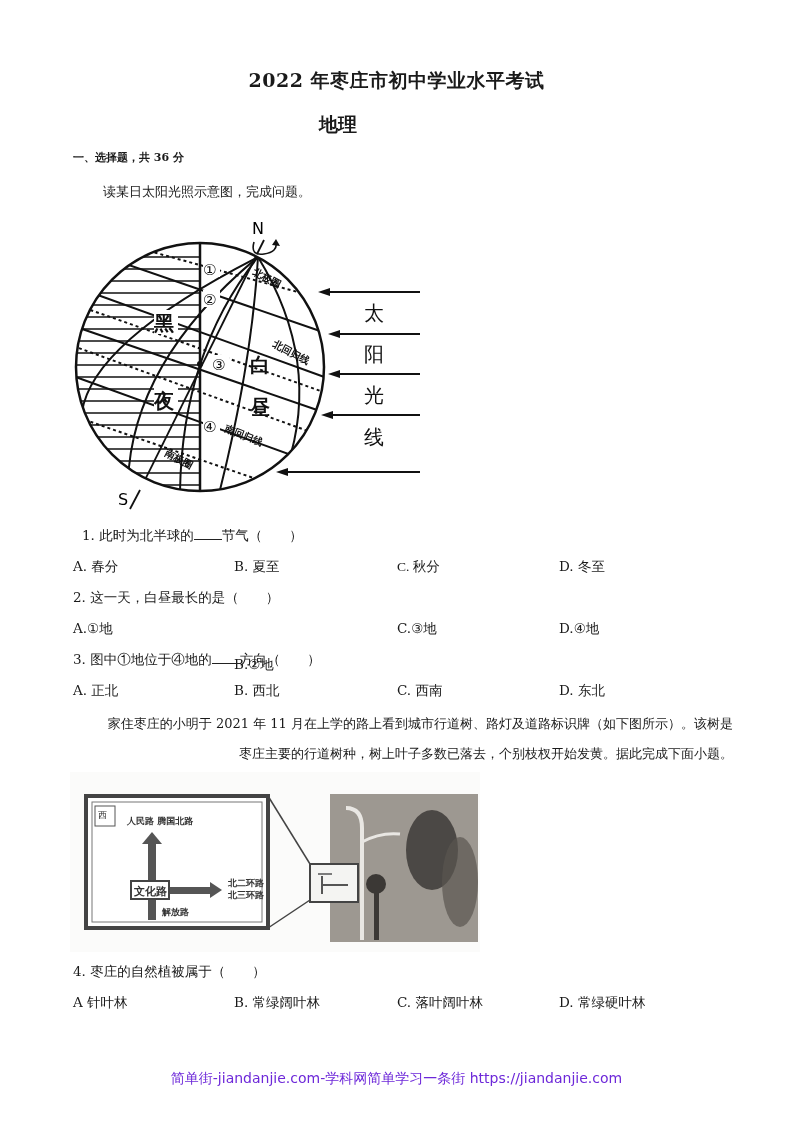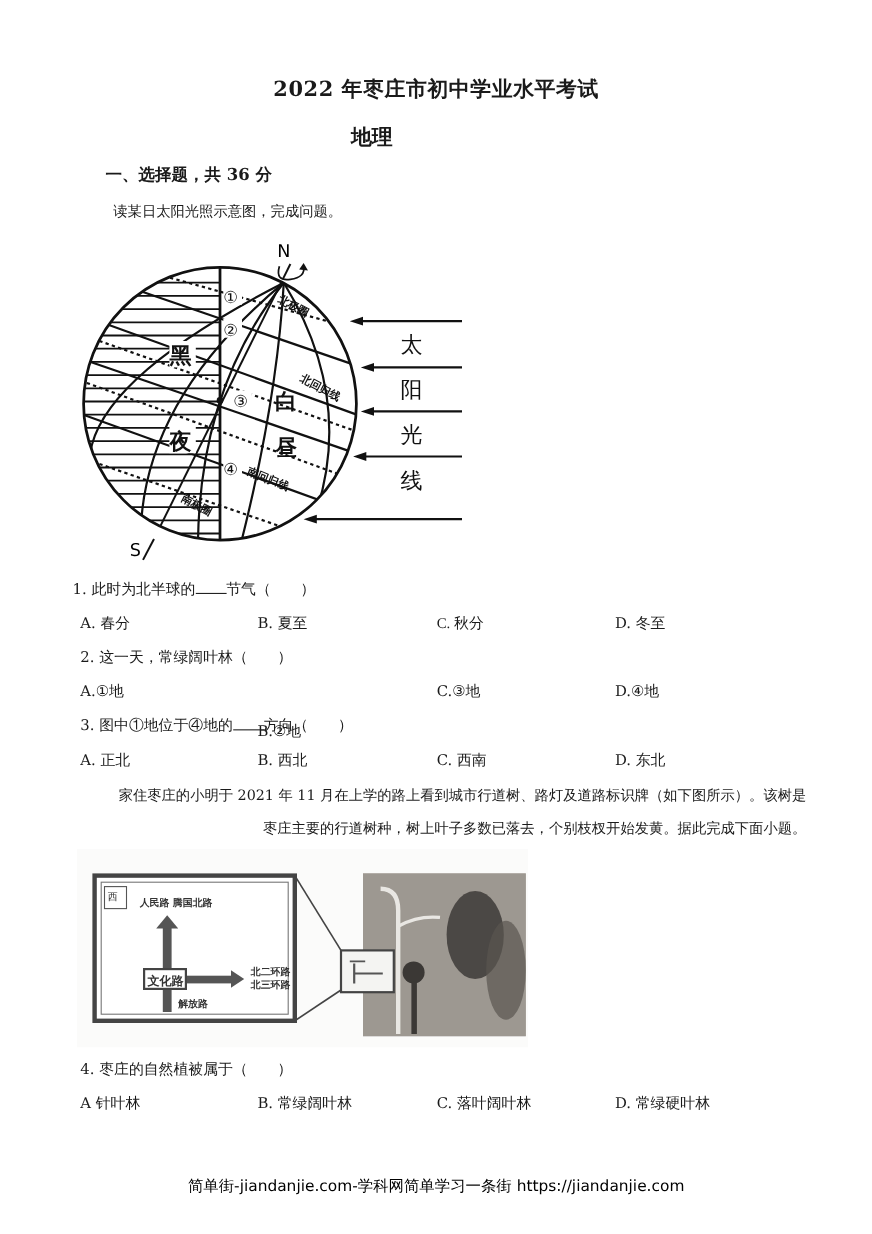--- a/index.html
+++ b/index.html
@@ -1,27 +1,27 @@
 <!DOCTYPE html>
 <html><head>
   <meta charset="utf-8">
   <style>
     html, body { margin: 0; padding: 0; background: #ffffff; }
     body { width: 793px; height: 1122px; position: relative; overflow: hidden;
            font-family: "DejaVu Serif", "Liberation Serif", serif; color: #1a1a1a; }
     .abs { position: absolute; }
     .title { left: 0; width: 793px; top: 68px; text-align: center; font-size: 19px; font-weight: bold; letter-spacing: 0.5px; }
     .subject { left: 0; width: 676px; top: 112px; text-align: center; font-size: 19px; font-weight: bold; }
-    .section { left: 73px; top: 150px; font-size: 15px; font-weight: bold; margin-left: 23px; }
+    .section { left: 73px; top: 150px; font-size: 11px; font-weight: bold; }
     .intro { left: 103px; top: 183px; font-size: 13px; }
     .q { font-size: 13.5px; }
     .opt { font-size: 13.5px; }
     .para { left: 73px; width: 660px; font-size: 13px; line-height: 30px; text-indent: 30px; top: 709px; text-align: right; }
     .footer { left: 0; width: 793px; top: 1070px; text-align: center; font-family: "DejaVu Sans", sans-serif;
-              font-size: 14px; color: #000000; }
+              font-size: 14px; color: #6d28d9; }
     .blank { display: inline-block; width: 28px; border-bottom: 1px solid #222; height: 12px; vertical-align: baseline; }
     svg text { font-family: "DejaVu Sans", sans-serif; }
   </style>
 </head>
 <body>
 
 <div class="abs title">2022 年枣庄市初中学业水平考试</div>
 <div class="abs subject">地理</div>
 <div class="abs section">一、选择题，共 36 分</div>
 <div class="abs intro">读某日太阳光照示意图，完成问题。</div>
@@ -141,32 +141,32 @@
     </g>
     <g font-size="20" fill="#111">
       <text x="292" y="108">太</text>
       <text x="292" y="149">阳</text>
       <text x="292" y="190">光</text>
       <text x="292" y="232">线</text>
     </g>
   </svg>
 </div>
 
-<div class="abs q" style="left:66px; top:527px;text-align:center;">
+<div class="abs q" style="left:82px; top:527px;text-align:center;">
   <span>1.</span>
   <span>此时为北半球的</span><span class="blank"></span><span>节气（　　）</span>
 </div>
 <div class="abs opt" style="left:73px; top:558px;"><span>A.</span> <span>春分</span></div>
 <div class="abs opt" style="left:234px; top:558px;"><span>B.</span> <span>夏至</span></div>
 <div class="abs opt" style="left:397px; top:558px;font-family:Liberation Serif, serif;"><span>C.</span> <span>秋分</span></div>
 <div class="abs opt" style="left:559px; top:558px;"><span>D.</span> <span>冬至</span></div>
 
 <div class="abs q" style="left:73px; top:589px;">
   <span>2.</span>
-  <span>这一天，常绿阔叶林（　　）</span>
+  <span>这一天，白昼最长的是（　　）</span>
 </div>
 <div class="abs opt" style="left:73px; top:620px;"><span>A.</span><span>①地</span></div>
 <div class="abs opt" style="left:234px; top:656px;"><span>B.</span><span>②地</span></div>
 <div class="abs opt" style="left:397px; top:620px;"><span>C.</span><span>③地</span></div>
 <div class="abs opt" style="left:559px; top:620px;"><span>D.</span><span>④地</span></div>
 
 <div class="abs q" style="left:73px; top:651px;">
   <span>3.</span>
   <span>图中①地位于④地的</span><span class="blank"></span><span>方向（　　）</span>
 </div>

